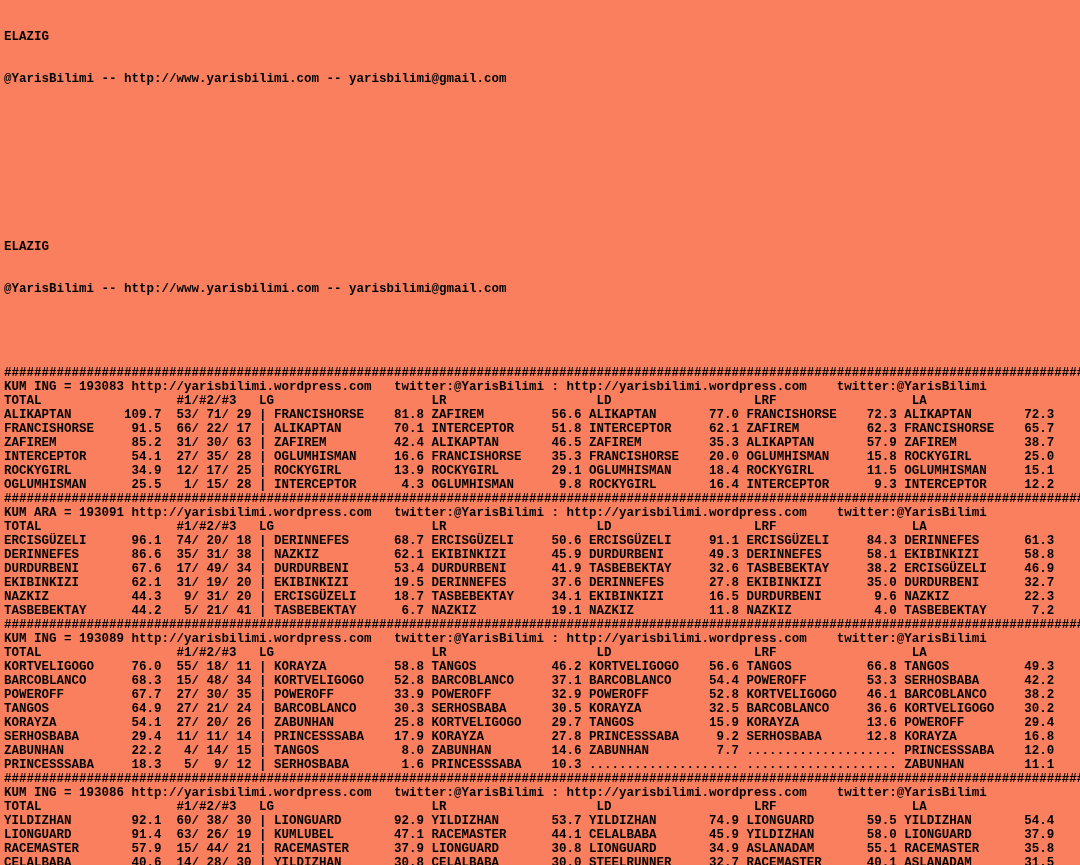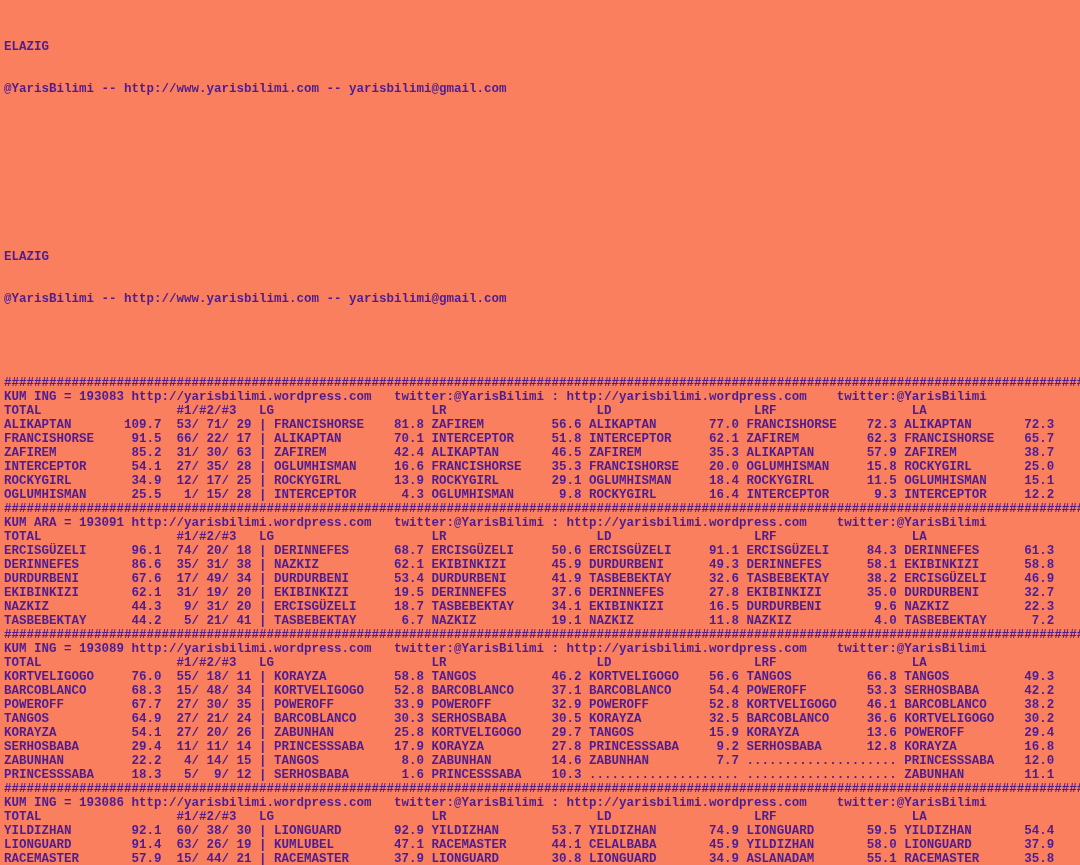--- a/index.html
+++ b/index.html
@@ -1,21 +1,21 @@
 <!DOCTYPE html>
 <html><head>
 <meta charset="utf-8">
 <style>
   html,body{margin:0;padding:0;background:#fa7f5e;}
   .screen{
     position:relative;width:1080px;height:865px;overflow:hidden;
-    background:#fa7f5e;color:#4c1d95;
+    background:#fa7f5e;color:#000000;
     font-family:"Liberation Mono","DejaVu Sans Mono",monospace;
     font-weight:bold;font-size:12.5px;line-height:14px;
-    white-space:pre;padding:12px 0 0 4px;box-sizing:border-box;
+    white-space:pre;padding:2px 0 0 4px;box-sizing:border-box;
     letter-spacing:0;
   }
   .line{height:14px;}
 </style>
 </head>
 <body>
 
 <div class="screen">
   <div class="line">ELAZIG</div>
   <div class="line">@YarisBilimi -- http://www.yarisbilimi.com -- yarisbilimi@gmail.com</div>

